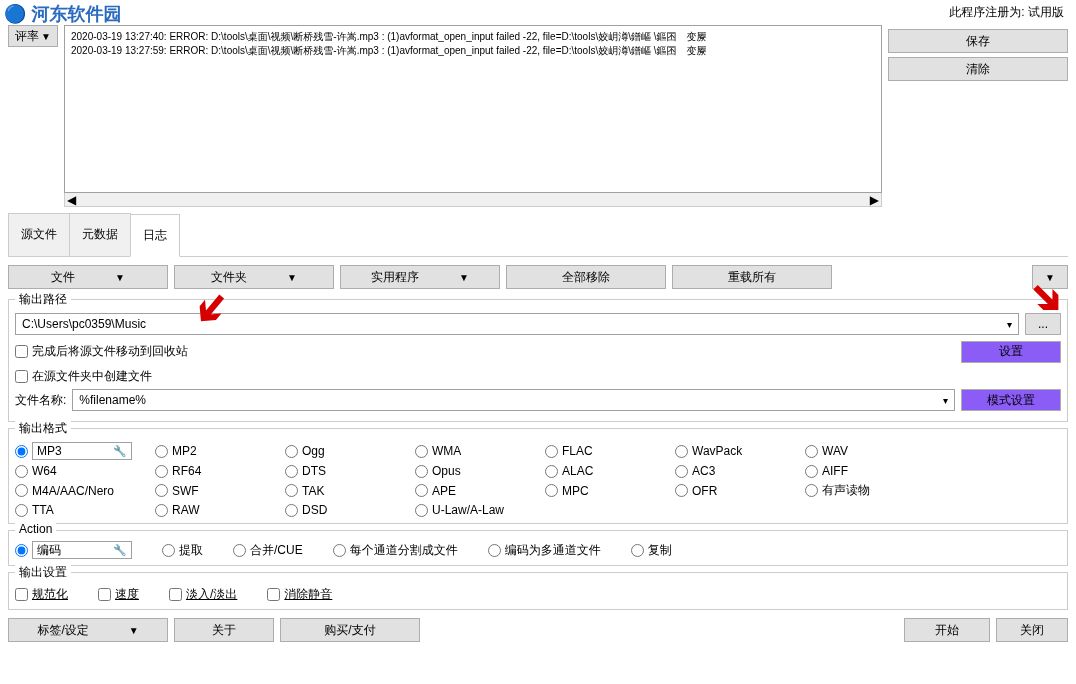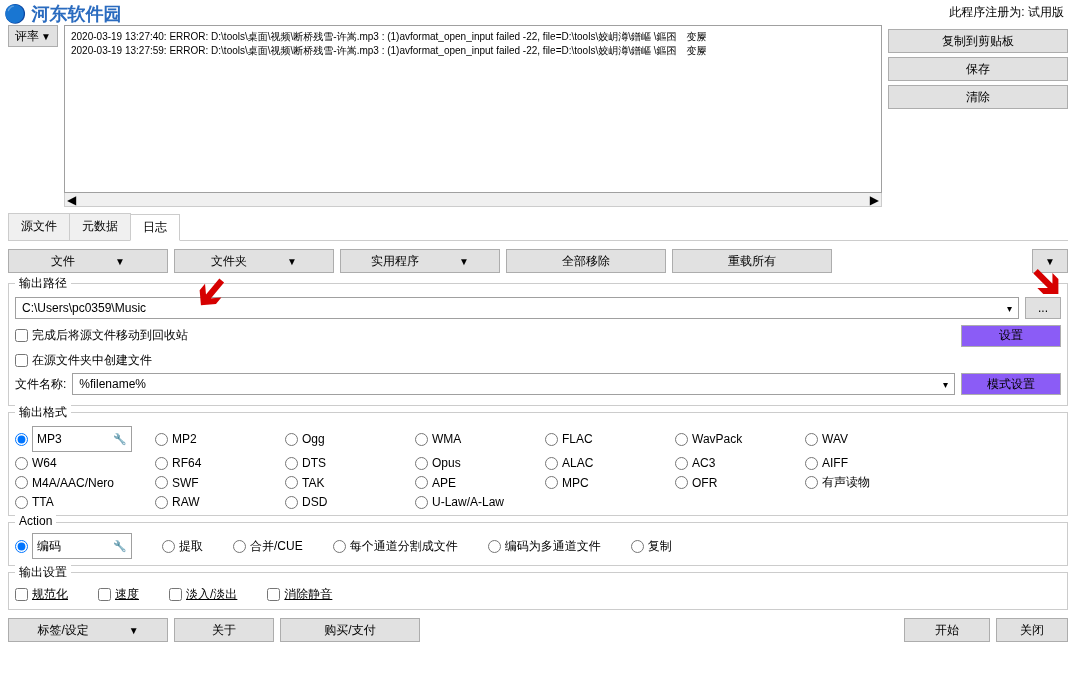--- a/index.html
+++ b/index.html
@@ -8,21 +8,21 @@
 .top-row { display: flex; align-items: flex-start; gap: 6px; margin-bottom: 4px; }
 .top-left-btn { width: 50px; height: 22px; border: 1px solid #adadad; background: #e1e1e1; display: flex; align-items: center; justify-content: space-between; padding: 0 6px; cursor: pointer; }
 .log-area { flex: 1; display:flex; flex-direction:column; }
 .log-textarea { width: 100%; height: 168px; border: 1px solid #a0a0a0; padding: 4px 6px; font-size: 10px; resize: none; font-family: inherit; overflow:auto; white-space:nowrap; }
 .scroll-x { height: 14px; border: 1px solid #ccc; border-top:none; background: #f0f0f0; display:flex; align-items:center; justify-content:space-between; padding:0 2px;}
 .side-buttons { display: flex; flex-direction: column; gap: 4px; width: 180px; padding-top:4px;}
 .sbtn { height: 24px; border: 1px solid #adadad; background: #e1e1e1; cursor: pointer; font-size: 12px; display:flex; align-items:center; justify-content:center;}
 .header-right { text-align: right; font-size: 12px; margin-bottom: 4px; padding-right:4px;}
 .logo { position:absolute; top:2px; left:4px; color:#2a6bbf; font-weight:bold; font-size:18px; }
 .tabs { display: flex; border-bottom: 1px solid #ccc; margin: 6px 0 8px 0; }
-.tab { padding: 4px 12px; border: 1px solid #ccc; border-bottom: none; margin-right: -1px; cursor: pointer; background: #f0f0f0; }
+.tab { padding: 12px 12px; border: 1px solid #ccc; border-bottom: none; margin-right: -1px; cursor: pointer; background: #f0f0f0; }
 .tab.active { background: #fff; border-bottom: 1px solid #fff; position: relative; top: 1px; }
 .button-row { display: flex; gap: 6px; margin-bottom: 10px; }
 .dropdown-btn { height: 24px; border: 1px solid #adadad; background: #e1e1e1; display: flex; align-items: center; justify-content: center; gap: 40px; cursor: pointer; padding: 0 10px; width: 160px; }
 .plain-btn { height: 24px; border: 1px solid #adadad; background: #e1e1e1; display: flex; align-items: center; justify-content: center; cursor: pointer; width: 160px; }
 .small-square { width: 36px; height: 24px; border: 1px solid #adadad; background: #e1e1e1; display:flex; align-items:center; justify-content:center; cursor:pointer;}
 .caret { font-size: 10px; }
 .group { border: 1px solid #ccc; margin-bottom: 6px; padding: 0 6px 6px 6px; }
 .group-label { position: relative; top: -9px; background: #fff; padding: 0 4px; display: inline-block; font-size:12px;}
 .input-row { display: flex; align-items: center; gap: 6px; margin-bottom: 4px; margin-top:-4px; position:relative;}
 .small-btn { height: 22px; width: 36px; border: 1px solid #adadad; background: #e1e1e1; cursor: pointer; display:flex; align-items:center; justify-content:center;}
@@ -32,21 +32,21 @@
 .radio-grid { display: grid; grid-template-columns: 140px 130px 130px 130px 130px 130px 130px; gap: 4px 0; }
 .radio-item { display: flex; align-items: center; gap: 4px; }
 .radio-item input { width: 13px; height: 13px; }
 .action-row { display: flex; gap: 30px; align-items:center;}
 .output-row { display: flex; gap: 30px; align-items:center;text-decoration:underline;}
 .bottom-row { display: flex; gap: 6px; margin-top: 8px; }
 .spacer { flex: 1; }
 .gear { font-size:11px; }
 .sel-combo { flex:1; height:22px; border:1px solid #a0a0a0; display:flex; align-items:center; padding:0 6px; justify-content:space-between; }
 .mp3box { display:flex; align-items:center; gap:4px; }
-.mp3input { border:1px solid #a0a0a0; height:18px; width:100px; padding:12px 4px; display:flex; align-items:center; justify-content:space-between;}
+.mp3input { border:1px solid #a0a0a0; height:18px; width:100px; padding:0 4px; display:flex; align-items:center; justify-content:space-between;}
 .red-arrow { color:#d60000; font-size:42px; position:absolute; font-weight:bold; transform-origin:center; }
 </style>
 </head>
 <body>
 <div class="container" style="position:relative;">
 <span class="logo">🔵 <span>河东软件园</span></span>
 <div class="header-right"><span>此程序注册为: 试用版</span></div>
 
 <div class="top-row">
   <div style="display:flex; flex-direction:column; gap:4px;">
@@ -57,21 +57,20 @@
   </div>
   <div class="log-area">
     <textarea class="log-textarea" readonly="" style="">2020-03-19 13:27:40: ERROR: D:\tools\桌面\视频\断桥残雪-许嵩.mp3 : (1)avformat_open_input failed -22, file=D:\tools\姣岄澊\鐠嶇   \鏂囨　变屪
 2020-03-19 13:27:59: ERROR: D:\tools\桌面\视频\断桥残雪-许嵩.mp3 : (1)avformat_open_input failed -22, file=D:\tools\姣岄澊\鐠嶇   \鏂囨　变屪</textarea>
     <div class="scroll-x">
           <span>◀</span>
           <span>▶</span>
         </div>
   </div>
   <div class="side-buttons">
-    <div class="sbtn">复制到剪贴板</div>
     <div class="sbtn">保存</div>
     <div class="sbtn">清除</div>
   </div>
 </div>
 
 <div class="tabs">
   <div class="tab">源文件</div>
   <div class="tab">元数据</div>
   <div class="tab active">日志</div>
 </div>

